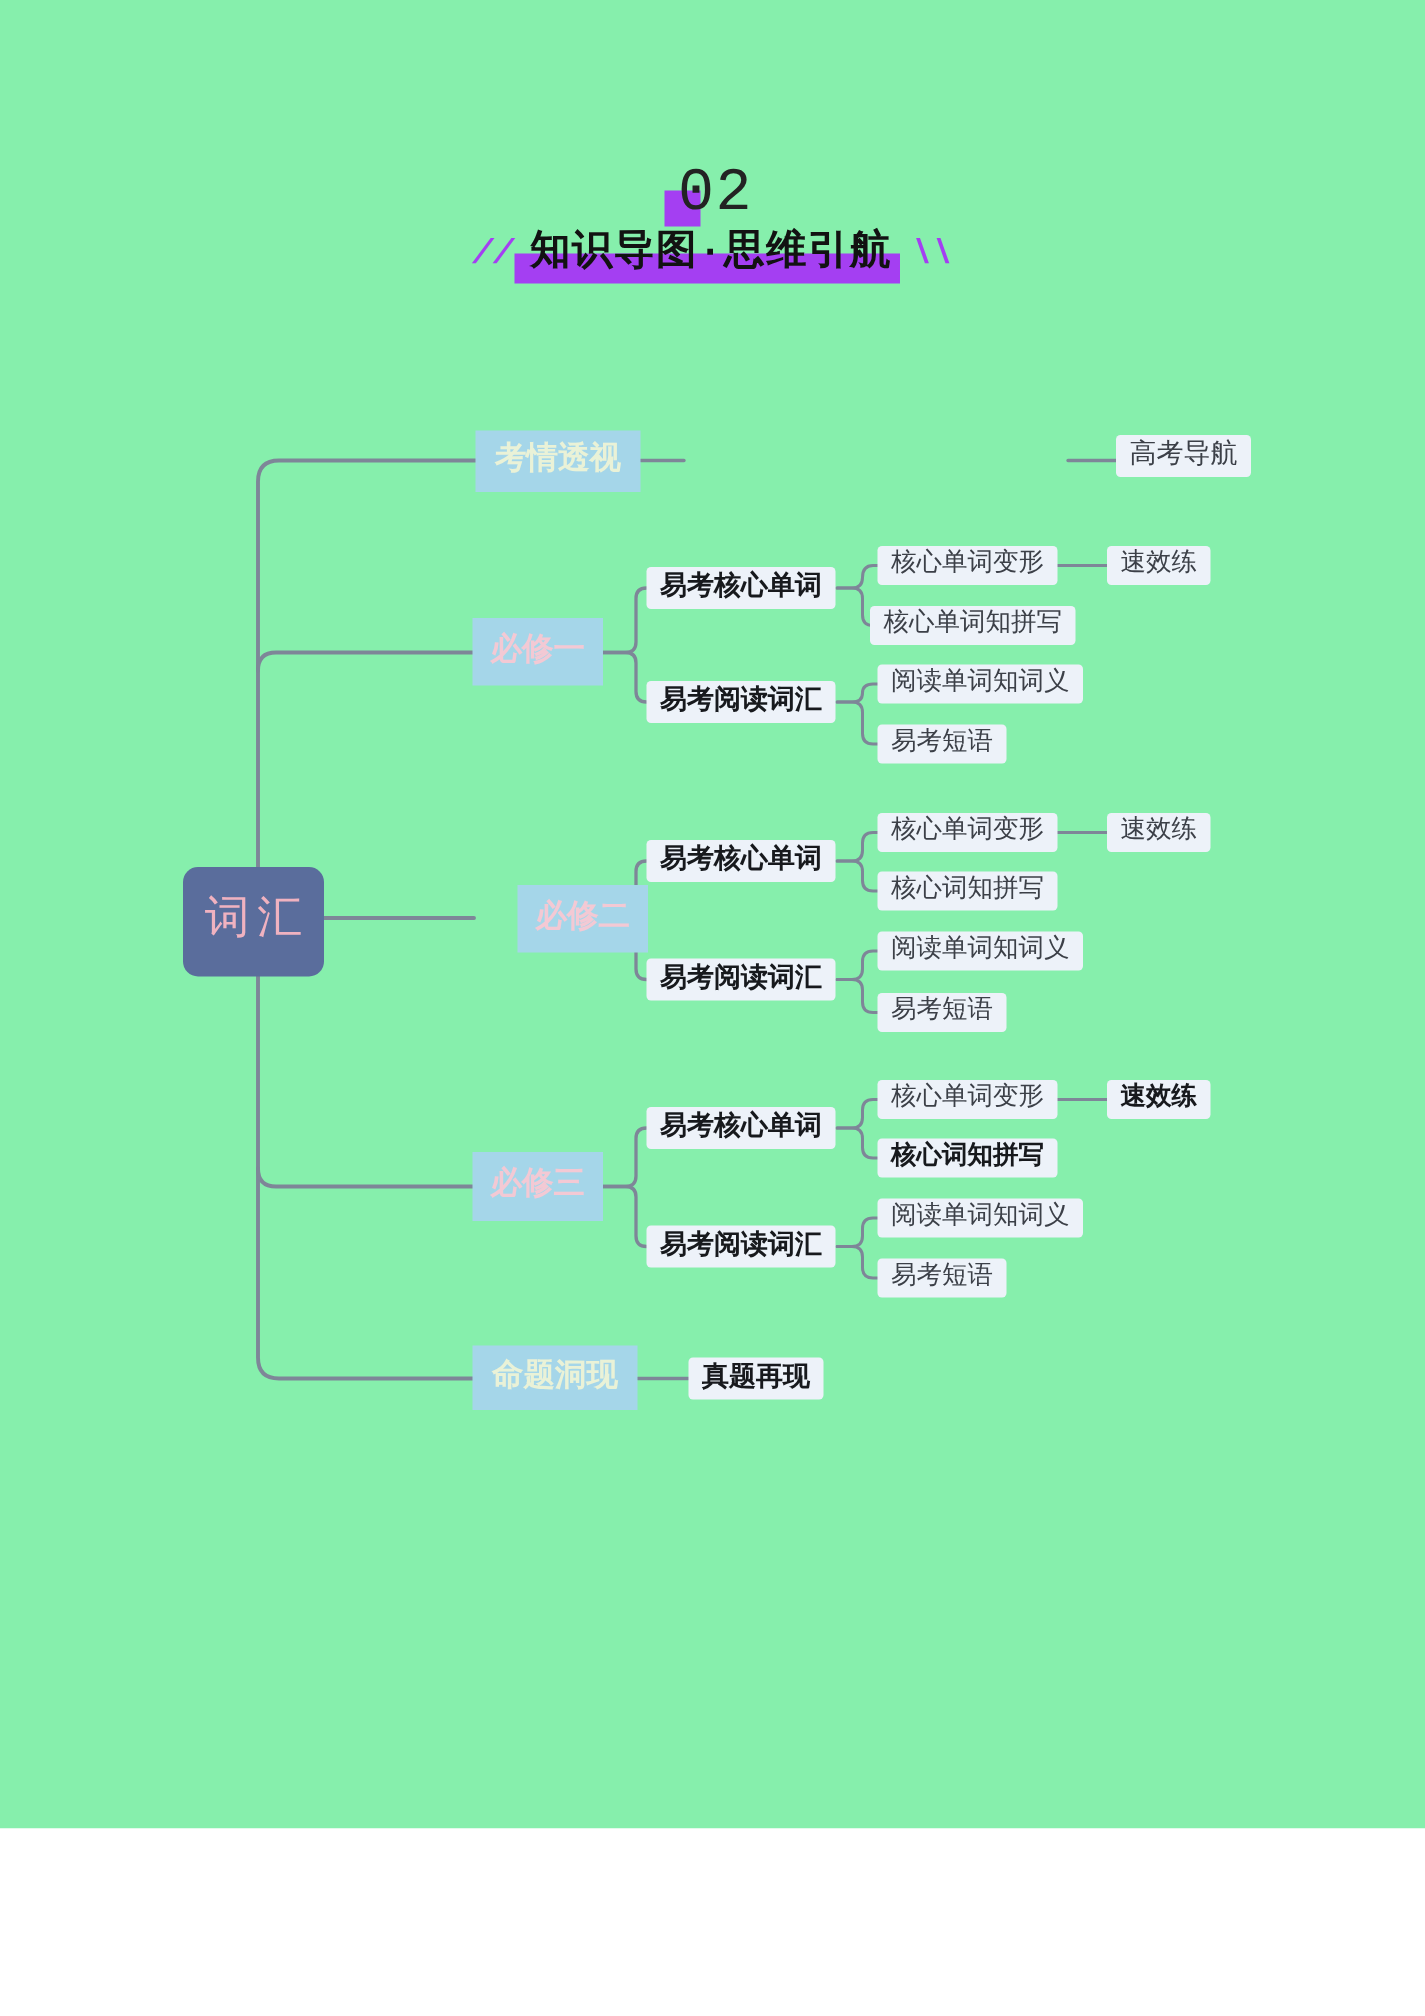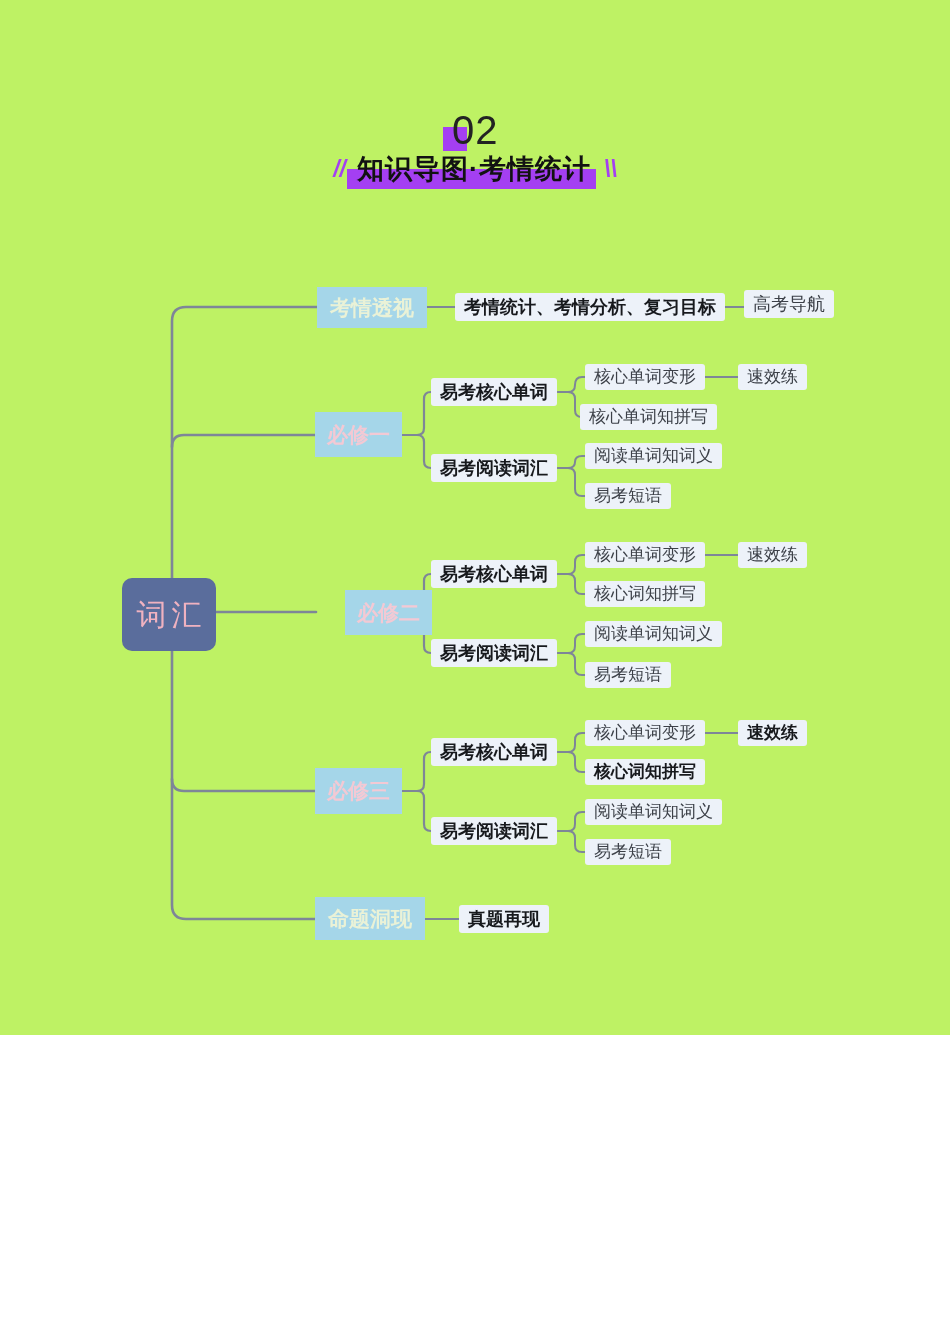--- a/index.html
+++ b/index.html
@@ -1,18 +1,18 @@
 <!DOCTYPE html>
 <html><head>
 <meta charset="utf-8">
 <style>
   html,body{margin:0;padding:0;background:#ffffff;}
   .page{
-    position:relative; width:950px; height:1035px; background:#bef264;
-    font-family:Liberation Sans, sans-serif; overflow:hidden;
+    position:relative; width:950px; height:1219px; background:#86efac;
+    font-family:Liberation Mono, monospace; overflow:hidden;
   }
   
   .h-square{position:absolute; left:443px; top:127px; width:24px; height:24px; background:#a43ff2;}
   .h-num{position:absolute; left:452px; top:108px; font-size:40px; line-height:44px; color:#232323; letter-spacing:1px;}
   .h-title-row{position:absolute; top:154px; left:0; width:100%; display:flex; justify-content:center; align-items:center;}
   .h-slash{color:#a43ff2; font-weight:bold; font-style:italic; font-size:23px; line-height:30px;}
   .h-slash.left{margin-right:9px;}
   .h-slash.right{margin-left:11px;}
   .h-title-wrap{position:relative; padding:0 2px;}
   .h-bar{position:absolute; left:-8px; right:-3px; top:15px; height:20px; background:#a43ff2; z-index:0;}
@@ -40,21 +40,21 @@
 <body>
 
 <div class="page">
 
   <div class="h-square"></div>
   <div class="h-num">02</div>
   <div class="h-title-row">
     <span class="h-slash left">//</span>
     <span class="h-title-wrap">
       <span class="h-bar"></span>
-      <span class="h-title">知识导图·考情统计</span>
+      <span class="h-title">知识导图·思维引航</span>
     </span>
     <span class="h-slash right">\\</span>
   </div>
 
   <svg class="lines" width="950" height="1344" viewBox="0 0 950 1344">
 
     <path d="M 317 307 L 186 307 Q 172 307 172 321 L 172 905 Q 172 919 186 919 L 316 919" stroke-width="2.6"></path>
     <path d="M 316 435 L 184 435 Q 172 435 172 447" stroke-width="2.6"></path>
     <path d="M 216 612 L 316 612" stroke-width="2.6"></path>
     <path d="M 316 791 L 184 791 Q 172 791 172 779" stroke-width="2.6"></path>
@@ -90,21 +90,20 @@
   </svg>
 
   <div class="node root">词汇</div>
 
   <div class="node branch cream" style="left:317px; top:287px; width:110px; height:41px; line-height:41px;">考情透视</div>
   <div class="node branch pink" style="left:315px; top:412px; width:87px; height:45px; line-height:45px;">必修一</div>
   <div class="node branch pink" style="left:315px; top:590px; width:87px; height:45px; line-height:45px;margin-left:30px;">必修二</div>
   <div class="node branch pink" style="left:315px; top:768px; width:87px; height:46px; line-height:46px;">必修三</div>
   <div class="node branch cream" style="left:315px; top:897px; width:110px; height:43px; line-height:43px;">命题洞现</div>
 
-  <div class="node leaf lg bold" style="left:455px; top:293px;">考情统计、考情分析、复习目标</div>
   <div class="node leaf lg" style="left:744px; top:290px;">高考导航</div>
 
   <div class="node leaf lg bold" style="left:431px; top:378px;">易考核心单词</div>
   <div class="node leaf" style="left:585px; top:364px;">核心单词变形</div>
   <div class="node leaf" style="left:738px; top:364px;">速效练</div>
   <div class="node leaf" style="left:580px; top:404px;">核心单词知拼写</div>
   <div class="node leaf lg bold" style="left:431px; top:454px;">易考阅读词汇</div>
   <div class="node leaf" style="left:585px; top:443px;">阅读单词知词义</div>
   <div class="node leaf" style="left:585px; top:483px;">易考短语</div>
 

